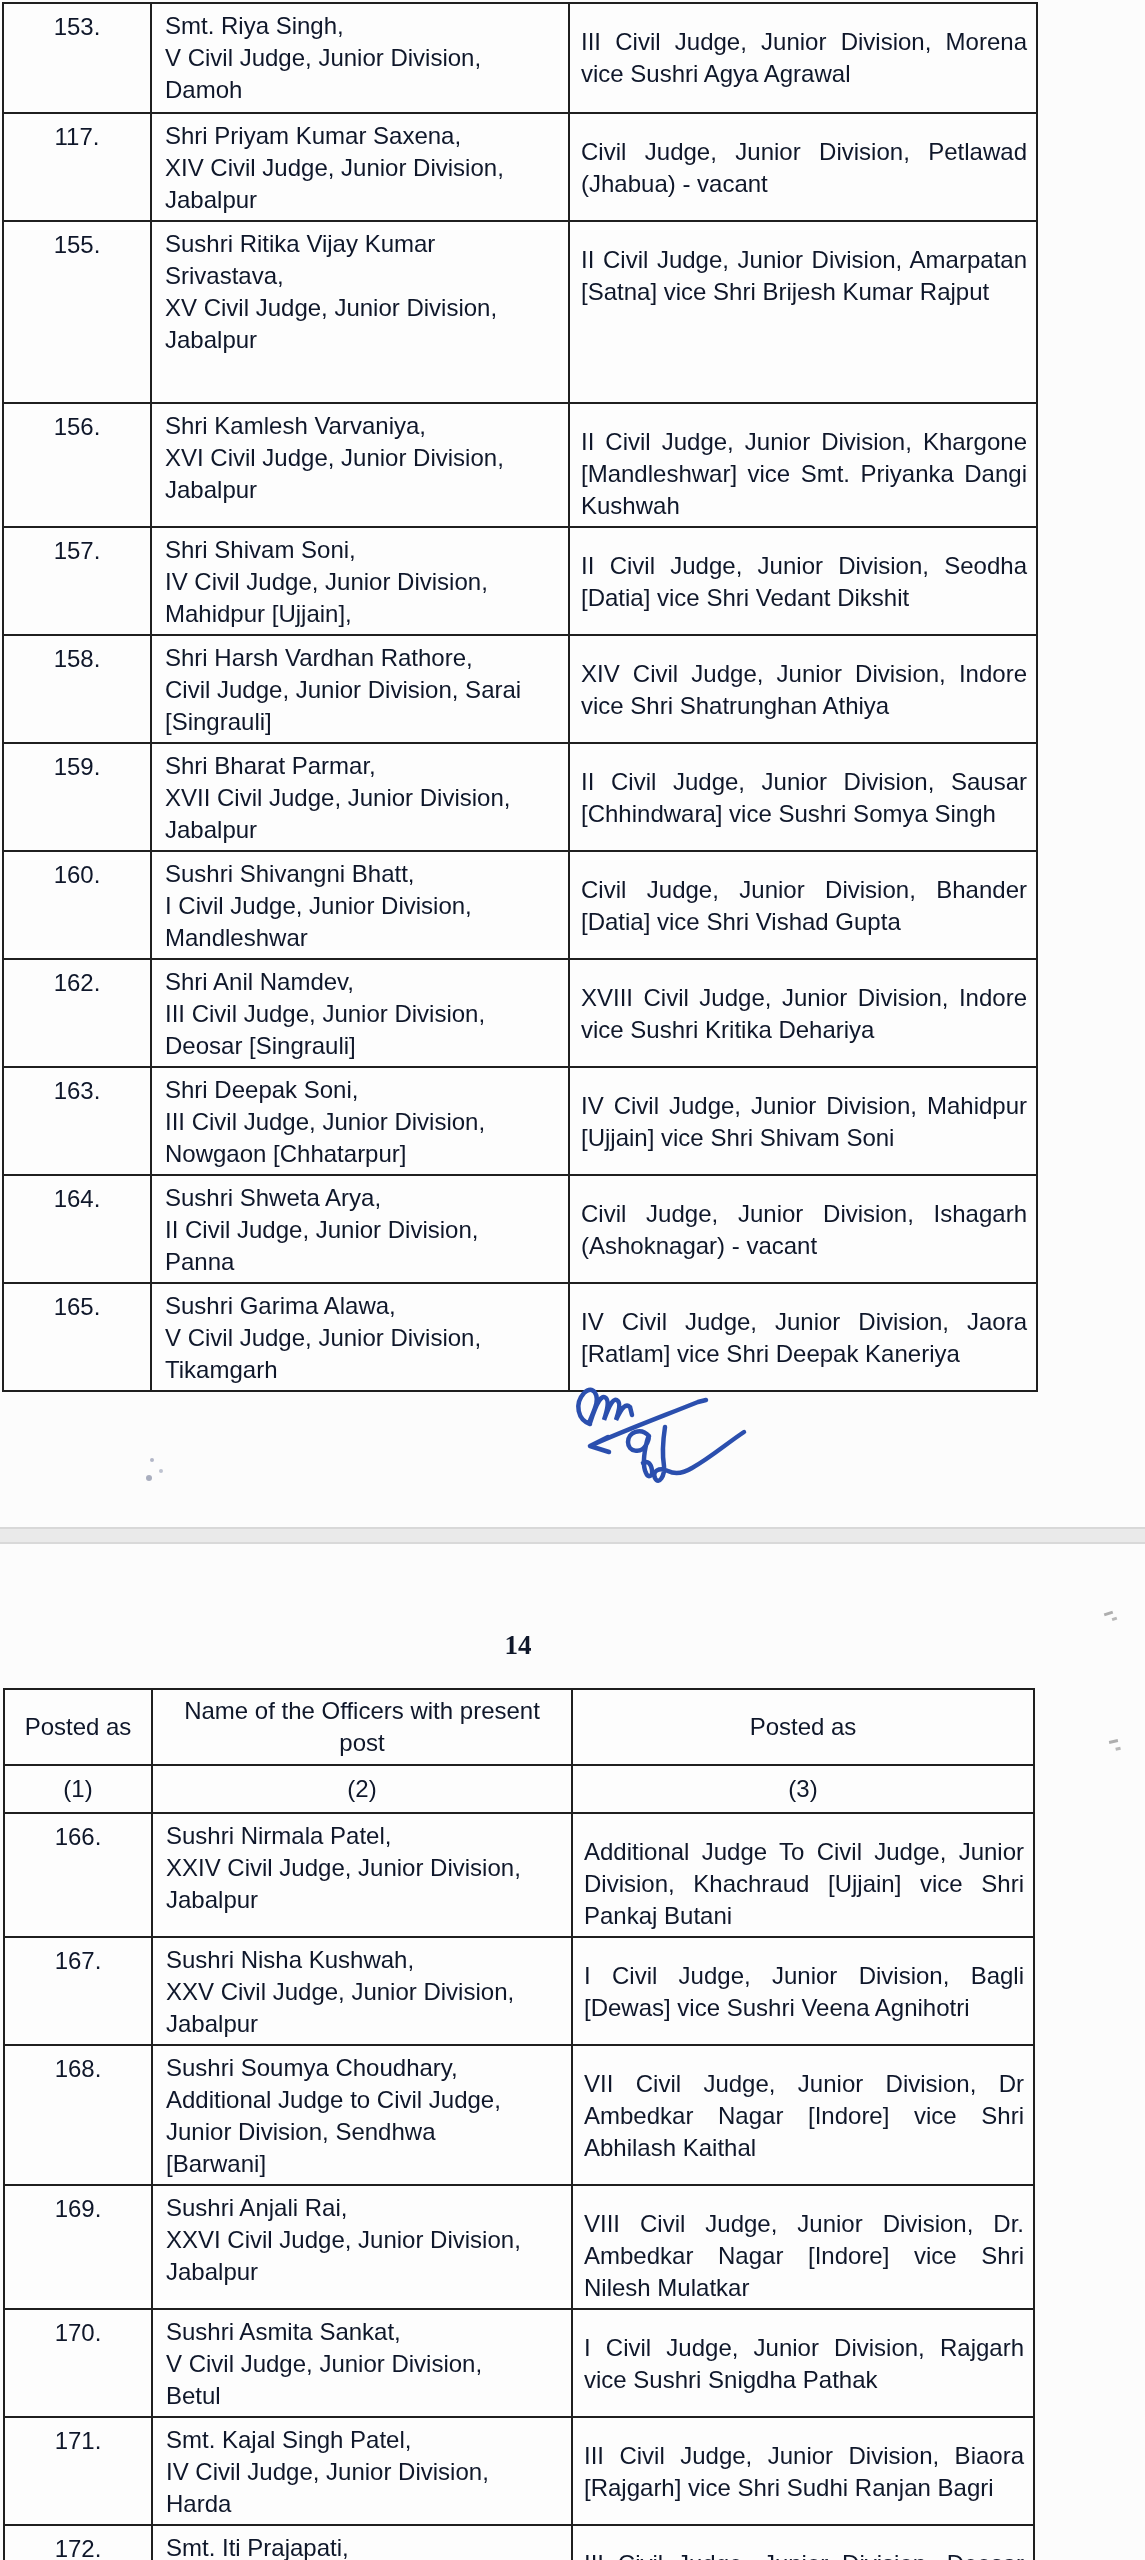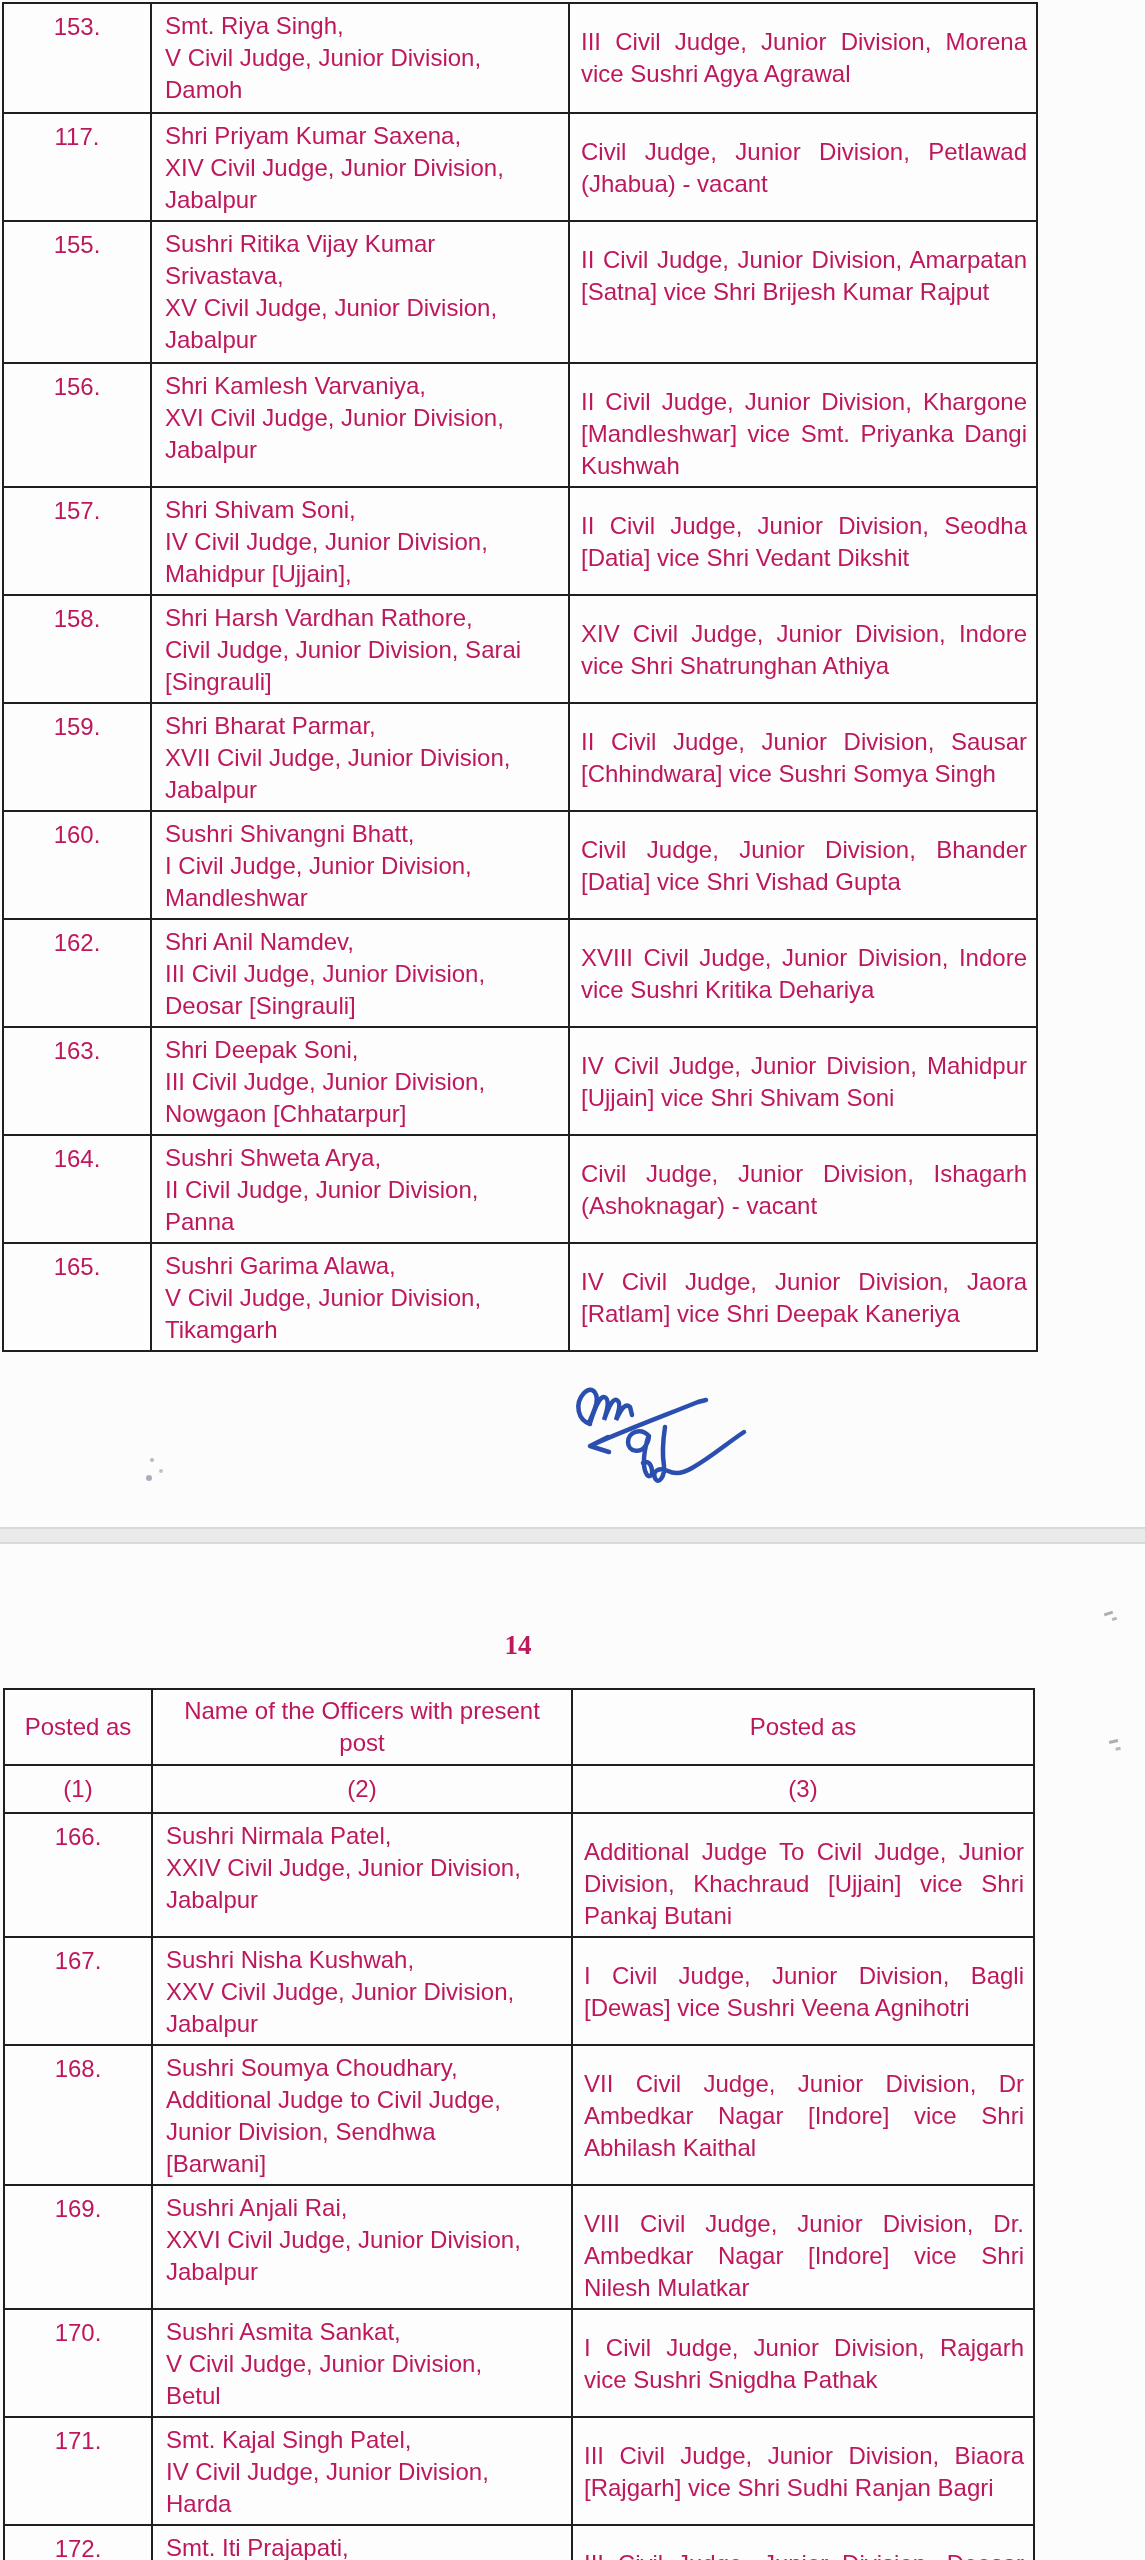--- a/index.html
+++ b/index.html
@@ -2,21 +2,21 @@
 <html><head>
 <meta charset="utf-8">
 <style>
   html,body{margin:0;padding:0;background:#fcfcfc;}
   .sheet{
     position:relative;
     width:1145px;height:2560px;
     background:#fcfcfc;
     overflow:hidden;
     font-family:"Liberation Sans", sans-serif;
-    color:#be185d;
+    color:#0f172a;
   }
   table{
     border-collapse:collapse;
     table-layout:fixed;
     position:absolute;
     background:#fdfdfd;
   }
   td{
     border:2px solid #1f1f1f;
     vertical-align:top;
@@ -86,21 +86,21 @@
 Damoh</td>
         <td class="c-post">III Civil Judge, Junior Division, Morena vice Sushri Agya Agrawal</td>
       </tr>
       <tr style="height:108px">
         <td class="c-no">117.</td>
         <td class="c-name">Shri Priyam Kumar Saxena,
 XIV Civil Judge, Junior Division,
 Jabalpur</td>
         <td class="c-post">Civil Judge, Junior Division, Petlawad (Jhabua) - vacant</td>
       </tr>
-      <tr style="height:142px">
+      <tr style="height:182px">
         <td class="c-no">155.</td>
         <td class="c-name">Sushri Ritika Vijay Kumar
 Srivastava,
 XV Civil Judge, Junior Division,
 Jabalpur</td>
         <td class="c-post">II Civil Judge, Junior Division, Amarpatan [Satna] vice Shri Brijesh Kumar Rajput</td>
       </tr>
       <tr style="height:108px">
         <td class="c-no">156.</td>
         <td class="c-name">Shri Kamlesh Varvaniya,

